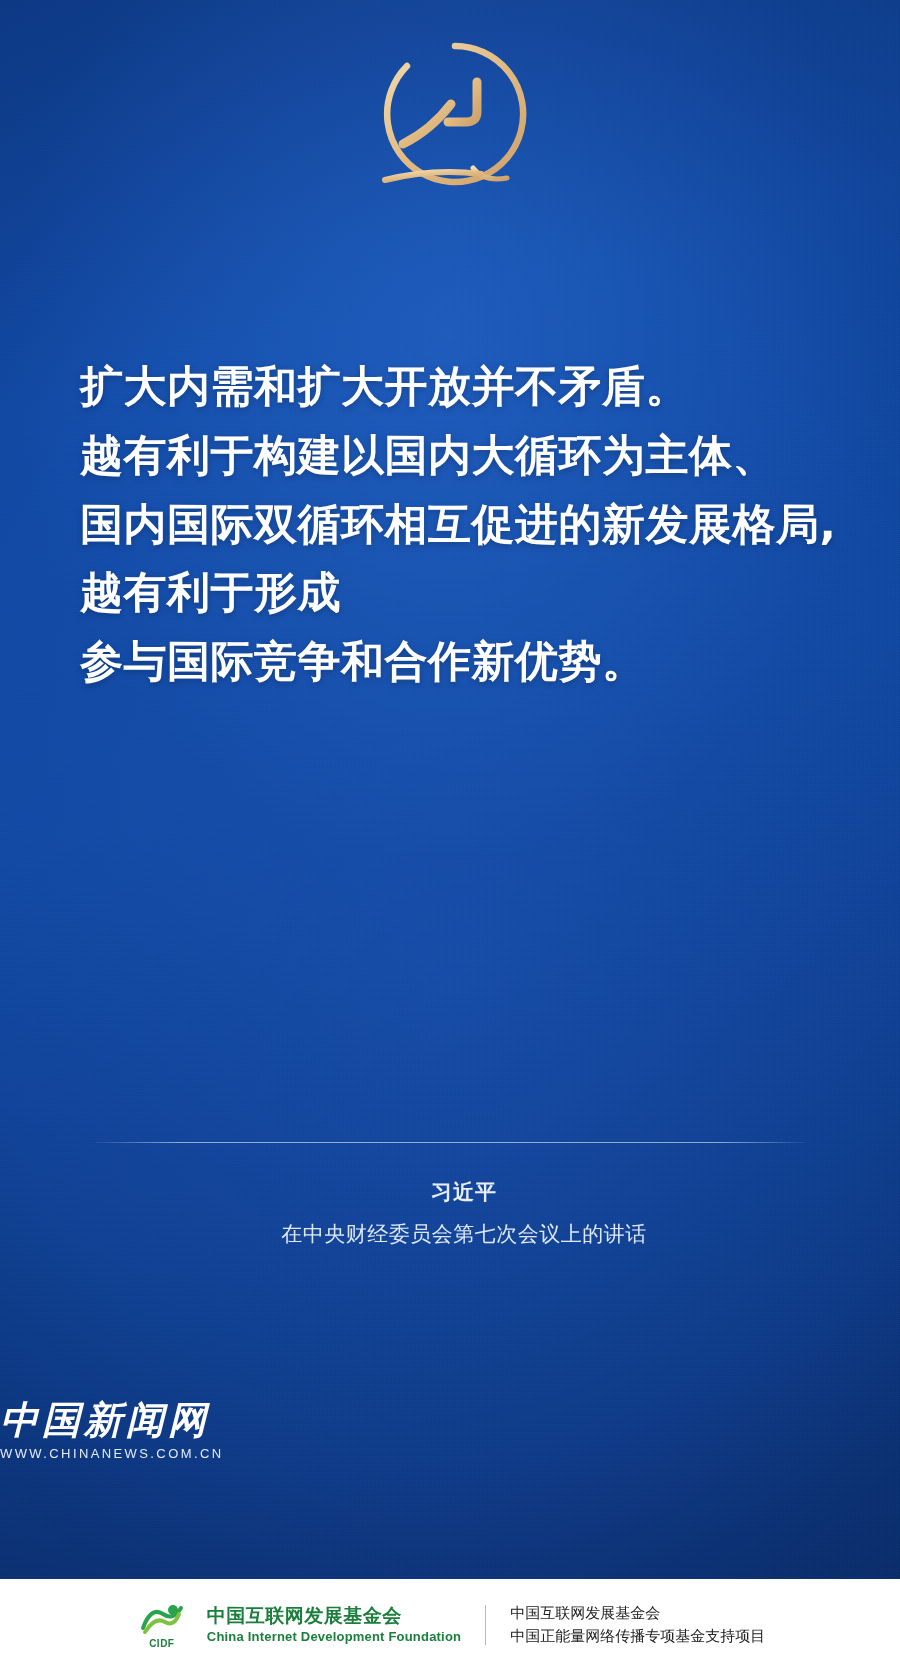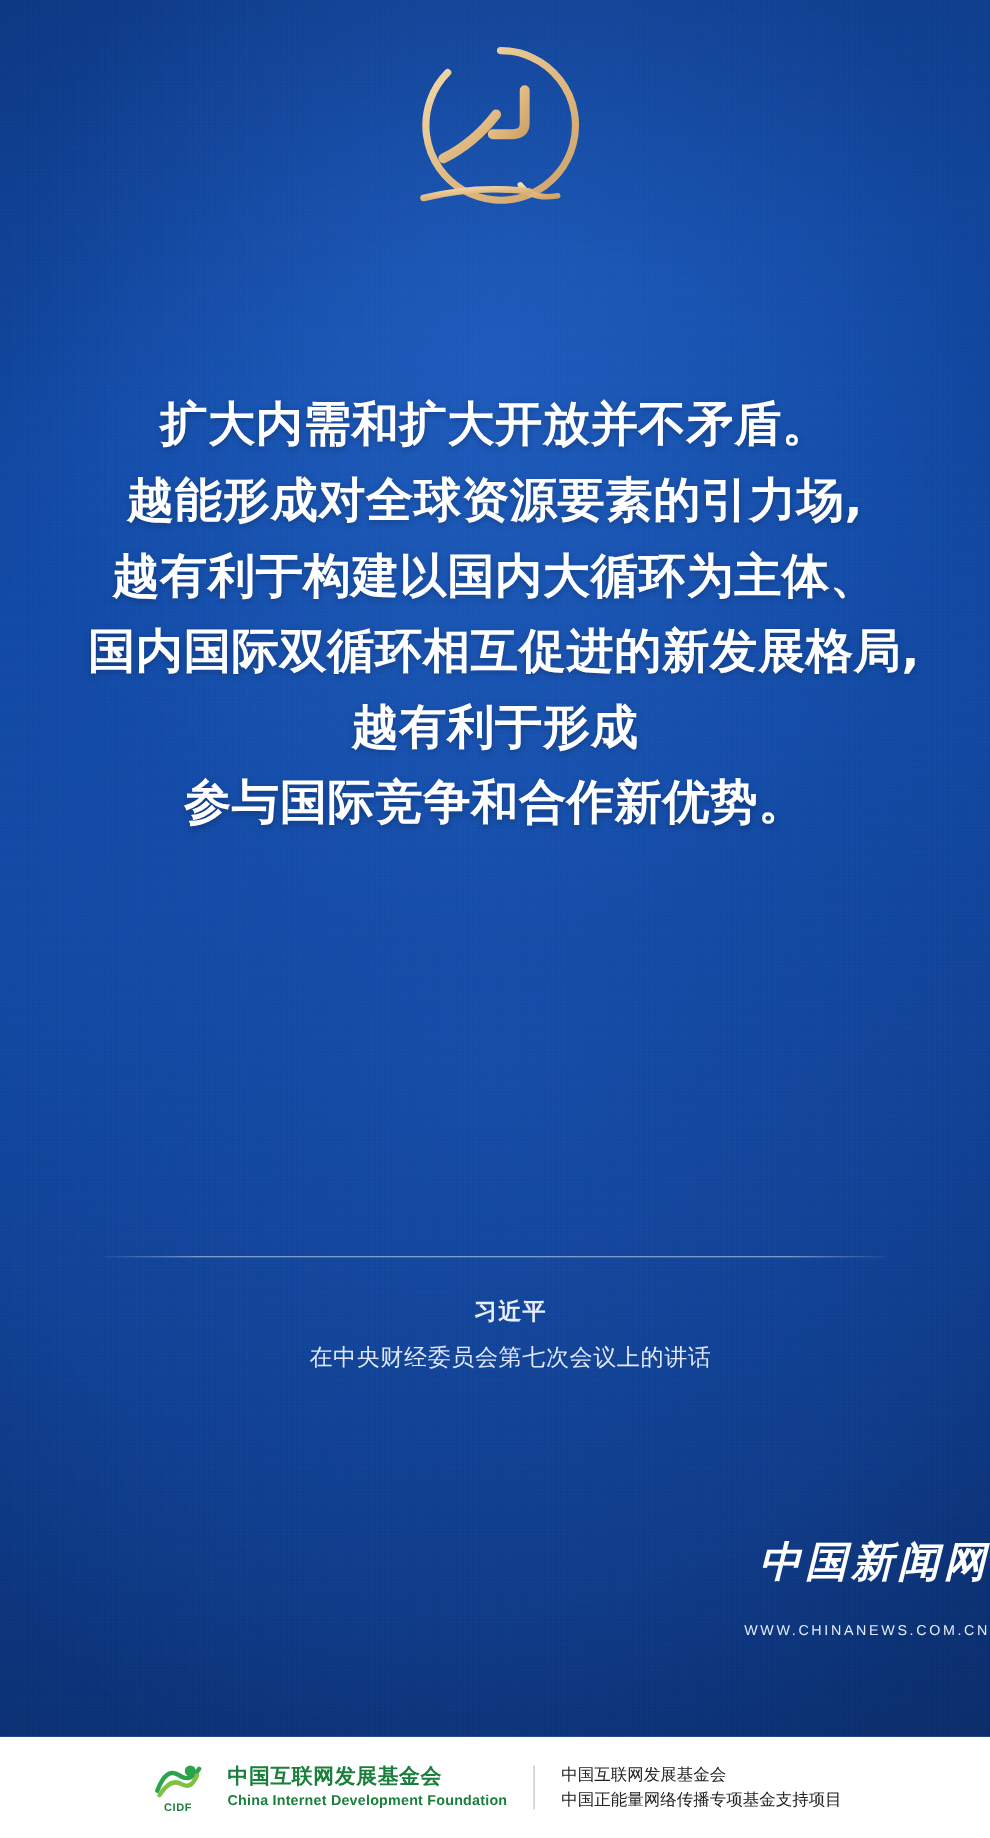--- a/index.html
+++ b/index.html
@@ -60,21 +60,21 @@
   }
   .logo svg { display: block; }
 
   
   .quote {
     position: absolute;
     top: 352px;
     left: 0;
     right: 0;
     z-index: 3;
-    text-align: center;
+    text-align: left;
     color: #ffffff;
     font-family: "DejaVu Sans", "Liberation Sans", sans-serif;
     font-weight: 700;
     font-size: 43px;
     line-height: 1.60;
     letter-spacing: 0.5px;
     text-shadow: 0 2px 6px rgba(0,0,0,0.25);
     padding: 0 80px;
     box-sizing: border-box;
   }
@@ -121,33 +121,33 @@
     letter-spacing: 0.5px;
     color: #dfe8f8;
   }
 
   
   .brand {
     position: absolute;
     top: 1395px;
     left: 0;
     right: 0;
-    text-align: right;
+    text-align: left;
     z-index: 3;
   }
   .brand .cn-name {
     font-family: "DejaVu Serif", "Liberation Serif", serif;
     font-style: italic;
     font-weight: 700;
     font-size: 38px;
     color: #ffffff;
     letter-spacing: 4px;
   }
   .brand .cn-url {
-    margin-top: 28px;
+    margin-top: 0;
     font-family: "Liberation Sans", sans-serif;
     font-size: 13px;
     letter-spacing: 2.4px;
     color: #e4ecfa;
   }
 
   
   .footer {
     position: absolute;
     left: 0;
@@ -256,21 +256,20 @@
           <path d="M118 134 q10 14 34 10" stroke-width="5"></path>
         </g>
 
         <path d="M30 146 q48 -12 96 -6" fill="none" stroke="url(#goldGrad)" stroke-width="6" stroke-linecap="round"></path>
       </svg>
     </div>
   </div>
 
   <div class="quote">
     <span class="line">扩大内需和扩大开放并不矛盾。</span>
-    <span class="line">越能形成对全球资源要素的引力场,</span>
     <span class="line">越有利于构建以国内大循环为主体、</span>
     <span class="line">国内国际双循环相互促进的新发展格局,</span>
     <span class="line">越有利于形成</span>
     <span class="line">参与国际竞争和合作新优势。</span>
   </div>
 
   <div class="divider"></div>
 
   <div class="attribution">
     <div class="author">习近平</div>

